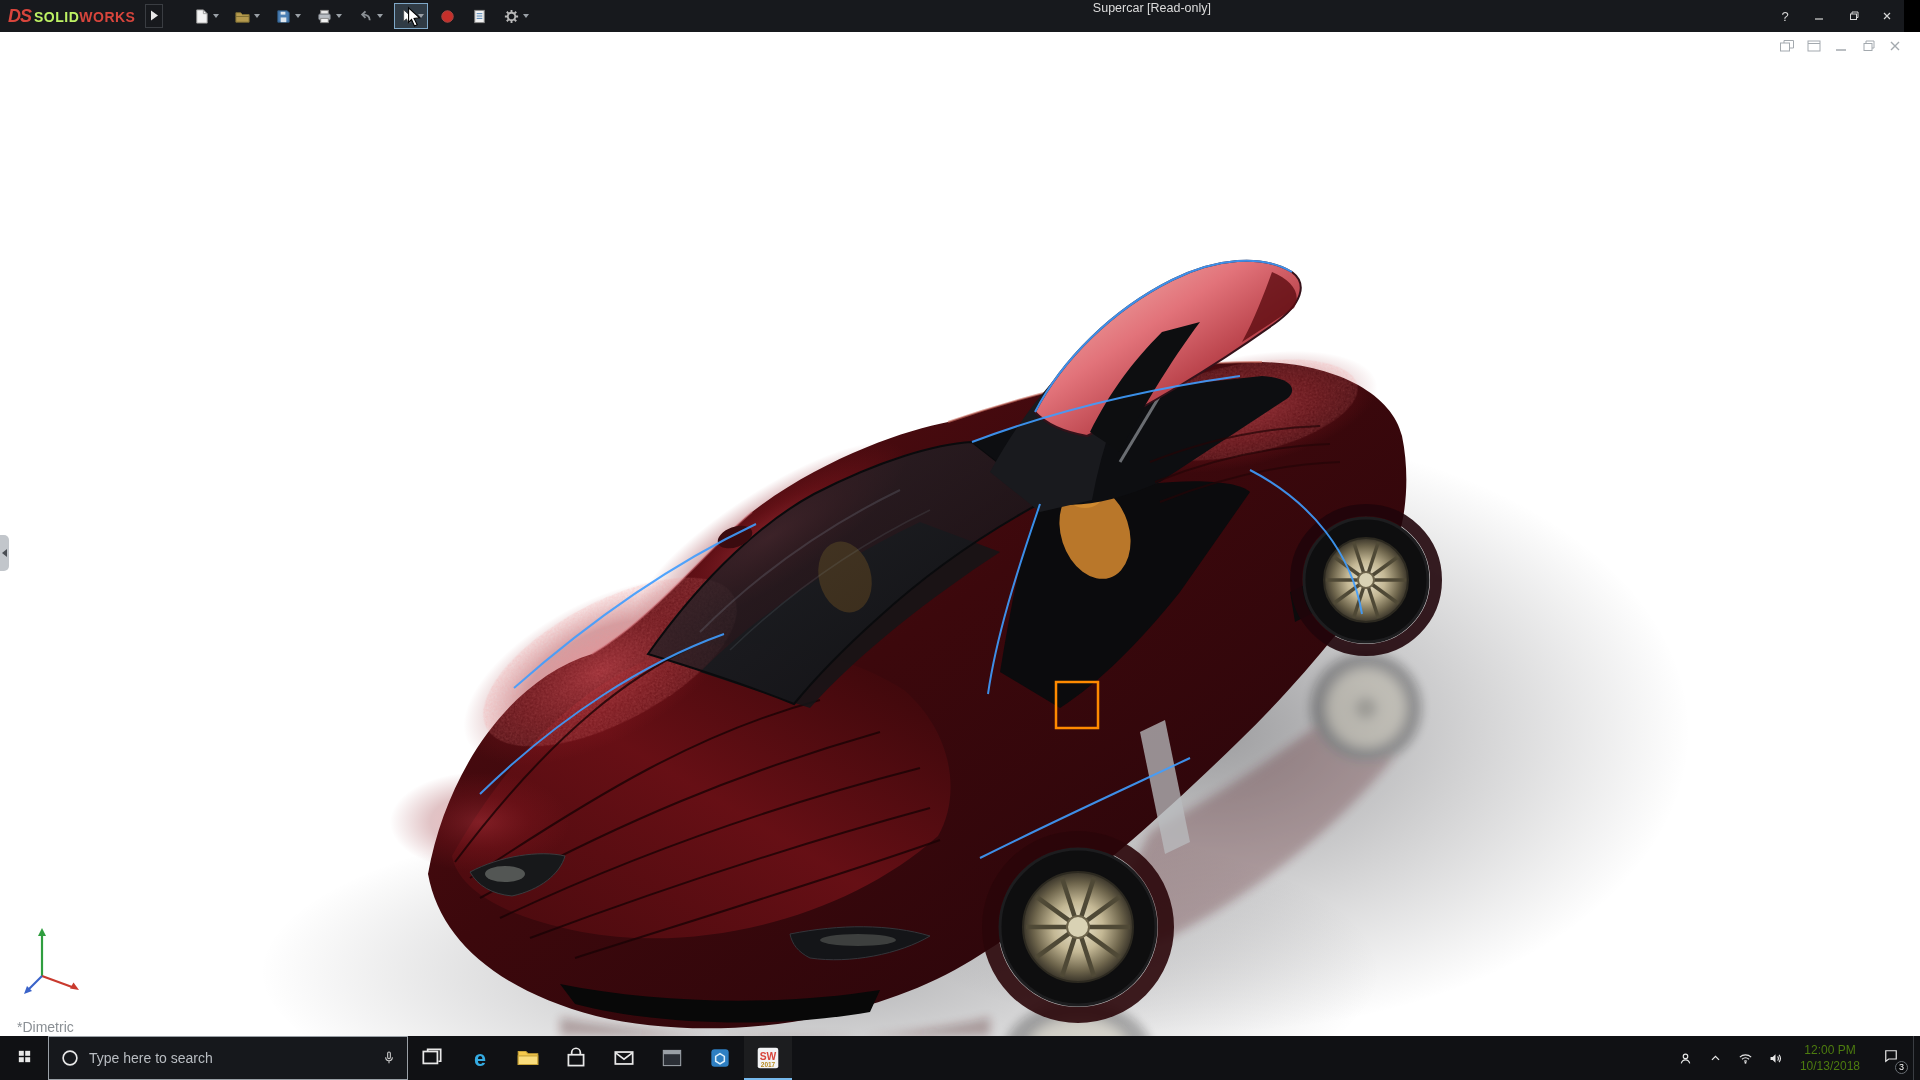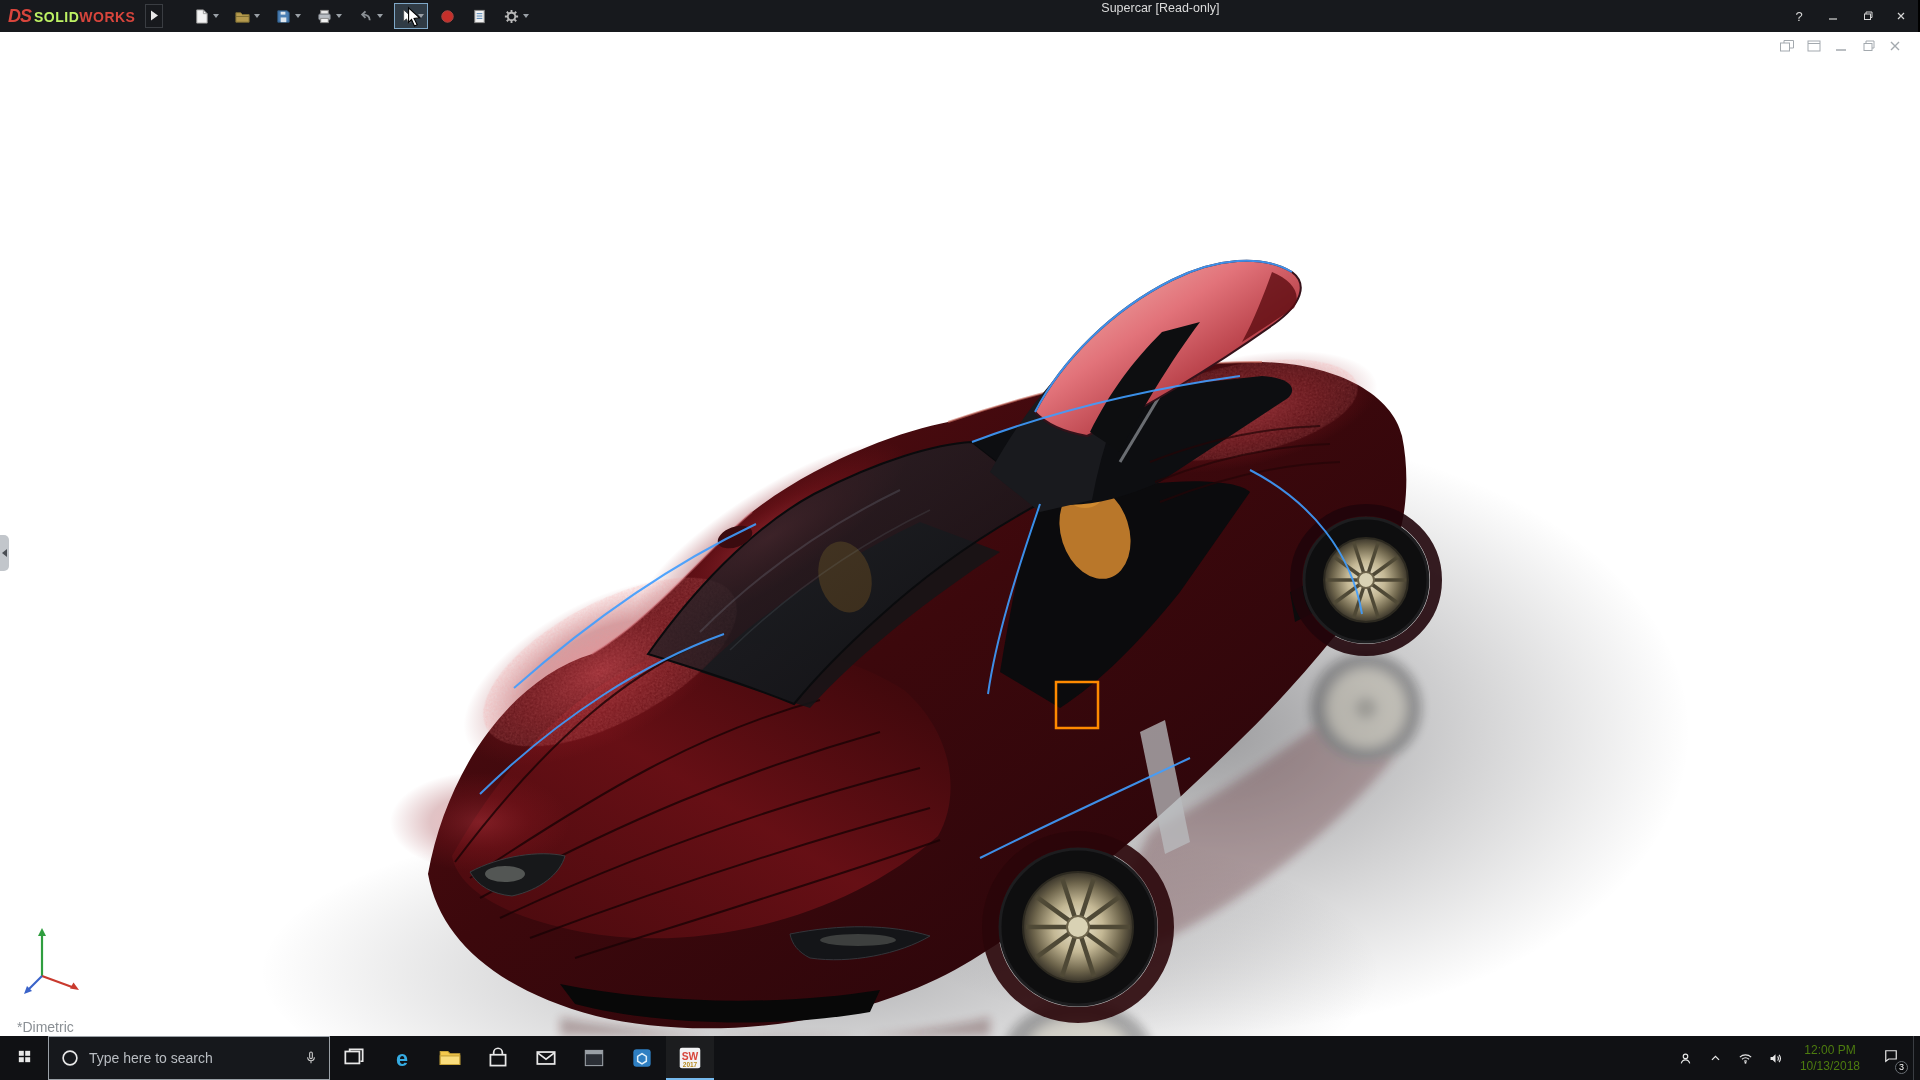--- a/index.html
+++ b/index.html
@@ -1,20 +1,20 @@
 <!DOCTYPE html>
 <html><head>
 <meta charset="utf-8">
 <style>
   * { margin:0; padding:0; box-sizing:border-box; }
   html,body { width:1920px; height:1080px; overflow:hidden; background:#000;
               font-family:"Liberation Sans", sans-serif; position:relative; }
 
   
-  .titlebar { position:absolute; top:0; left:0; right:2px; height:32px;
+  .titlebar { position:absolute; top:0; left:0; right:16px; height:32px;
               background:#17191d; display:flex; align-items:center; z-index:30; }
   .brand { display:flex; align-items:baseline; padding:0 8px 0 8px; gap:3px; }
   .logo-ds { color:#d8453c; font-weight:bold; font-style:italic; font-size:18px; letter-spacing:-1px; }
   .brand-solid { color:#bef264; font-weight:bold; font-size:14px; letter-spacing:.5px; }
   .brand-works { color:#d8453c; font-weight:bold; font-size:14px; letter-spacing:.5px;text-align:right; }
   .flyout-btn { width:18px; height:24px; display:flex; align-items:center; justify-content:center;
                 border:1px solid #3a3d42; margin:0 26px 0 2px; }
   .std-toolbar { display:flex; align-items:center; gap:7px; }
   .tb-btn { height:26px; display:flex; align-items:center; justify-content:center; gap:2px;
             padding:0 3px; border:1px solid transparent; cursor:default; }
@@ -41,21 +41,21 @@
               border-radius:0 5px 5px 0; display:flex; align-items:center; justify-content:center; z-index:5; }
   .left-tab::after { content:""; width:0; height:0; border-top:4px solid transparent;
               border-bottom:4px solid transparent; border-right:5px solid #4a4e54; }
   .mouse-cursor { position:absolute; left:404px; top:6px; z-index:60; pointer-events:none; }
 
   
   .taskbar { position:absolute; bottom:0; left:0; right:0; height:44px; background:#101114;
              display:flex; align-items:stretch; z-index:40; }
   .start-btn { width:48px; display:flex; align-items:center; justify-content:center; }
   .start-btn svg { width:17px; height:17px; }
-  .searchbox { width:282px; border:1px solid #9aa0a6; background:#16181c; display:flex;
+  .searchbox { width:360px; border:1px solid #9aa0a6; background:#16181c; display:flex;
                align-items:center; gap:8px; padding:0 10px; }
   .searchbox svg { flex:0 0 auto; display:block; }
   .search-input { flex:1; background:transparent; border:none; outline:none; color:#c8ccd0; font-size:14px;
                   font-family:"Liberation Sans", sans-serif; }
   .search-input::placeholder { color:#b9bdc2; opacity:1; }
   .tb-apps { display:flex; align-items:stretch; }
   .tb-app { width:48px; display:flex; align-items:center; justify-content:center; position:relative; }
   .tb-app svg { width:26px; height:26px; display:block; }
   .tb-app.active { box-shadow:inset 0 -2px 0 #76b9ed; background:rgba(255,255,255,.05); }
   .tray { margin-left:auto; display:flex; align-items:stretch; }

